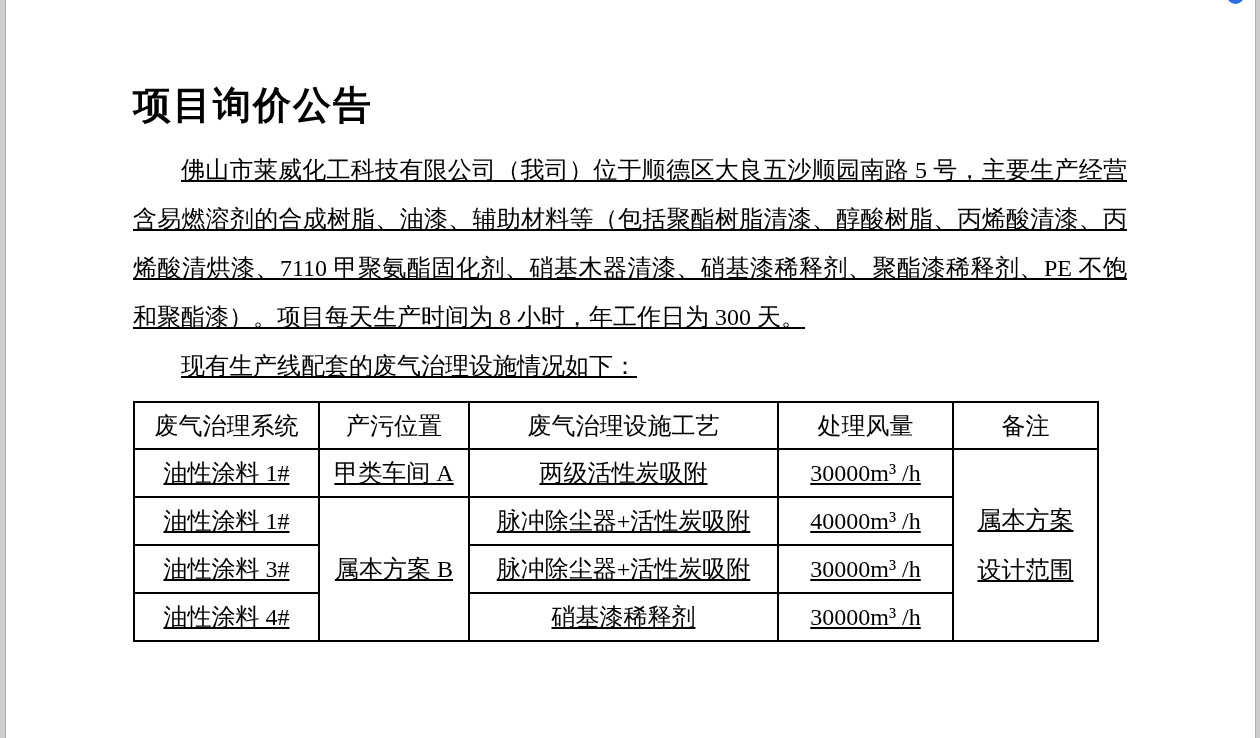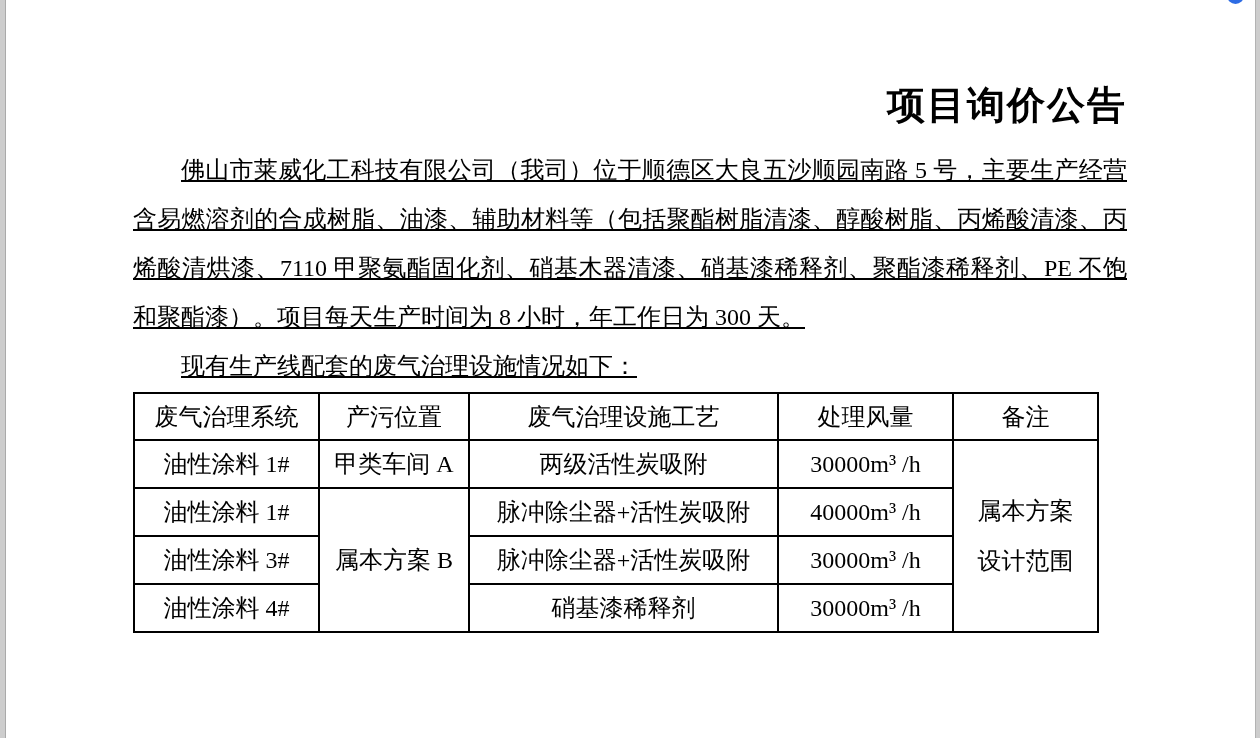--- a/index.html
+++ b/index.html
@@ -10,38 +10,38 @@
   }
   .gutter{position:absolute;top:0;height:738px;background:#cdcdcd;}
   .gutter-left{left:0;width:5px;border-right:1px solid #aaaaaa;}
   .gutter-right{right:0;width:4px;border-left:1px solid #b3b3b3;}
   .float-btn{
     position:absolute;top:-13px;left:1227px;width:17px;height:17px;
     border-radius:50%;background:#2e6ce4;cursor:pointer;
   }
   .content{position:absolute;left:133px;top:0;width:994px;}
   .doc-title{
-    margin:82px 0 18px 0;text-align:right;
+    margin:82px 0 18px 0;text-align:left;
     font-size:38px;font-weight:bold;line-height:46px;letter-spacing:2px;
   }
   .para{
     font-size:24px;line-height:49px;margin:0;
     text-align:justify;text-indent:2em;
     word-break:break-all;
     text-decoration:underline;
   }
   table.doc-table{
-    border-collapse:collapse;table-layout:fixed;width:964px;margin-top:1px;border-radius:28px;
+    border-collapse:collapse;table-layout:fixed;width:964px;margin-top:10px;border-radius:28px;
   }
   .doc-table th,.doc-table td{
     border:2px solid #000;text-align:center;vertical-align:middle;
     font-size:24px;font-weight:normal;padding:0;overflow:hidden;
   }
   .doc-table th{height:45px;}
-  .doc-table td{height:46px;}
+  .doc-table td{height:46px;text-decoration:underline;}
   .remark-line{line-height:50px;}
 </style>
 </head>
 <body>
 
 <div class="gutter gutter-left" style="background: rgb(205, 205, 205);"></div>
 <div class="gutter gutter-right" style="background: rgb(205, 205, 205);"></div>
 <div class="float-btn" title="" style="background: rgb(46, 108, 228);"></div>
 
 <div class="content">

